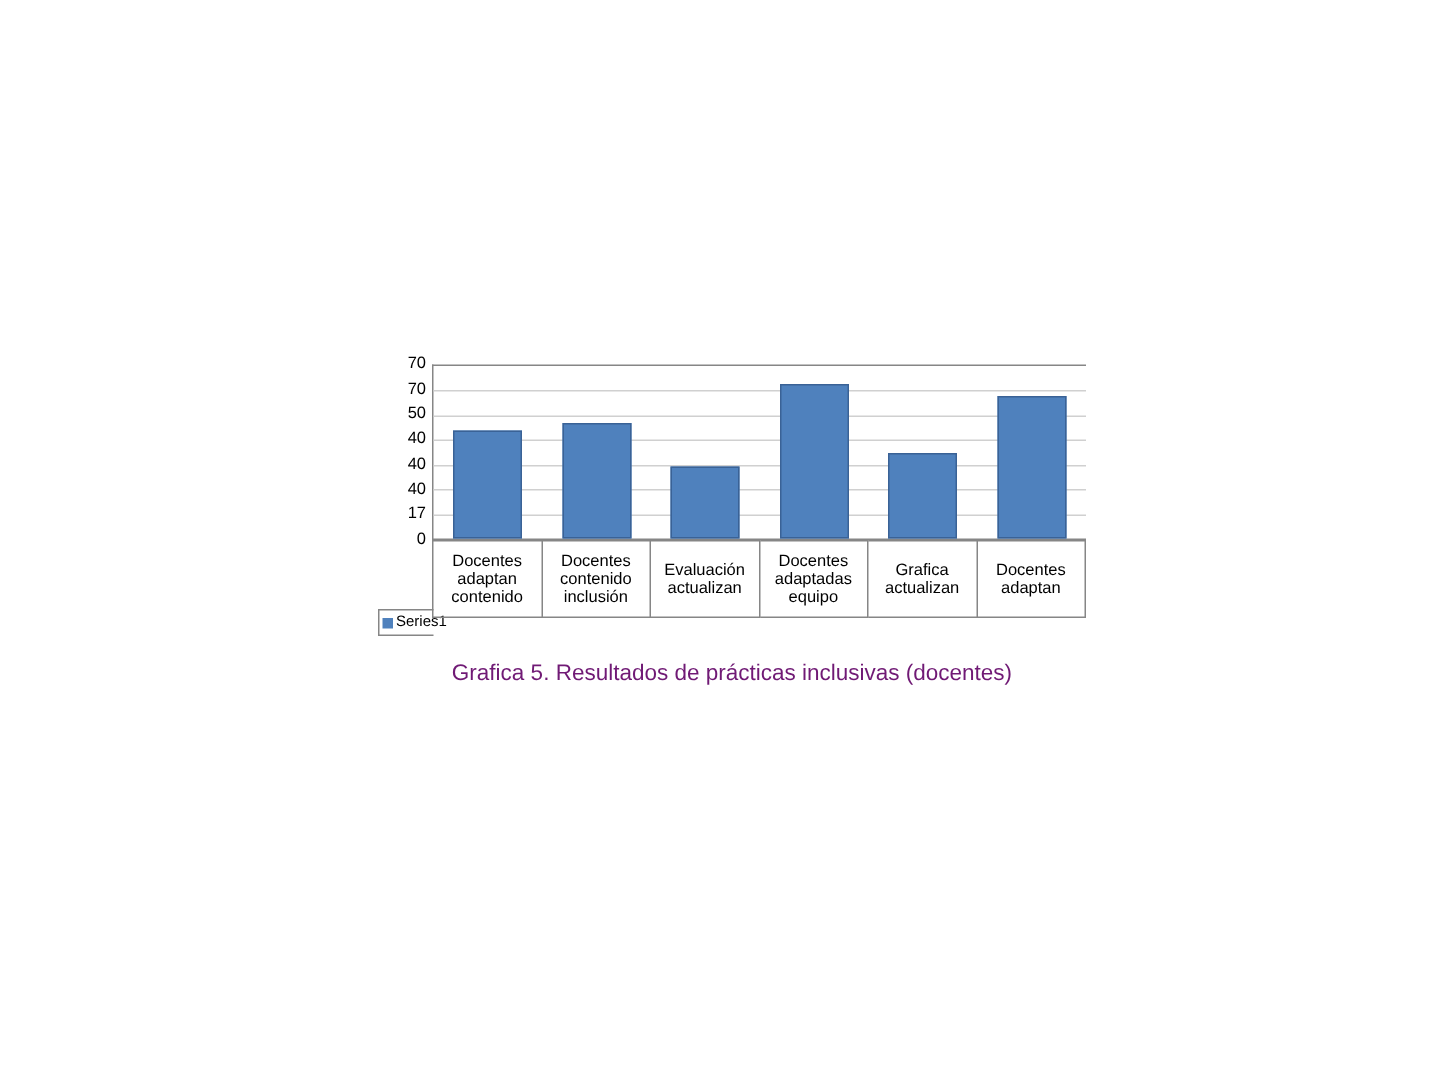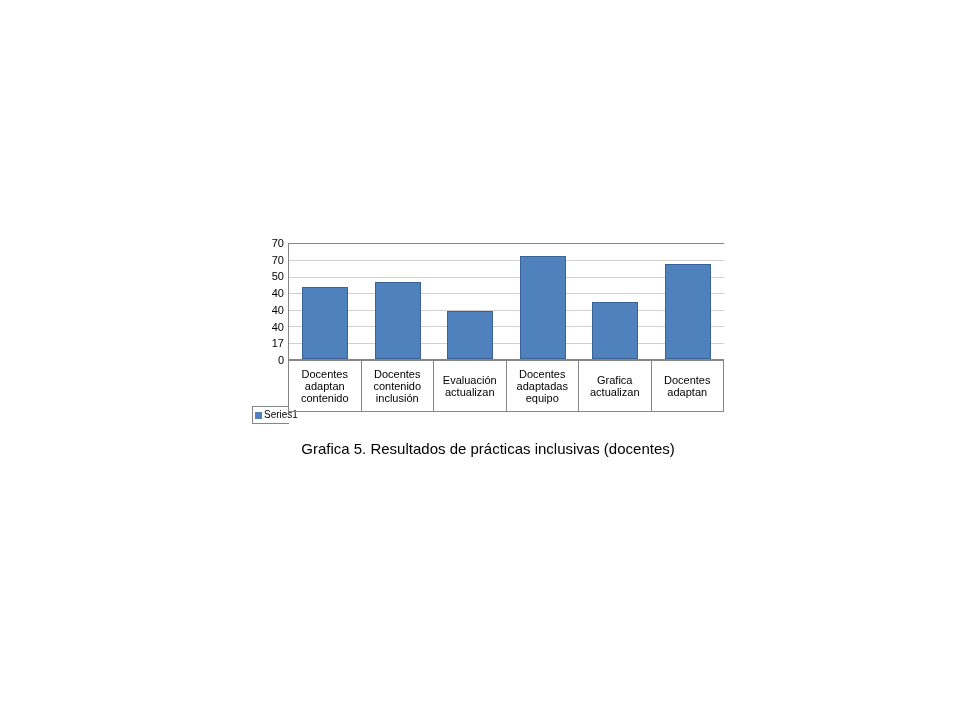--- a/index.html
+++ b/index.html
@@ -154,21 +154,21 @@
 
   
   #caption {
     position: absolute;
     left: 252px;
     top: 440px;
     width: 472px;
     text-align: center;
     font-size: 15px;
     line-height: 18px;
-    color: #000000;
+    color: #701a75;
   }
 </style>
 </head>
 <body>
 
 <div id="chart-block">
 
   <div class="plot-wrap">
 
     <div class="y-axis-labels">

